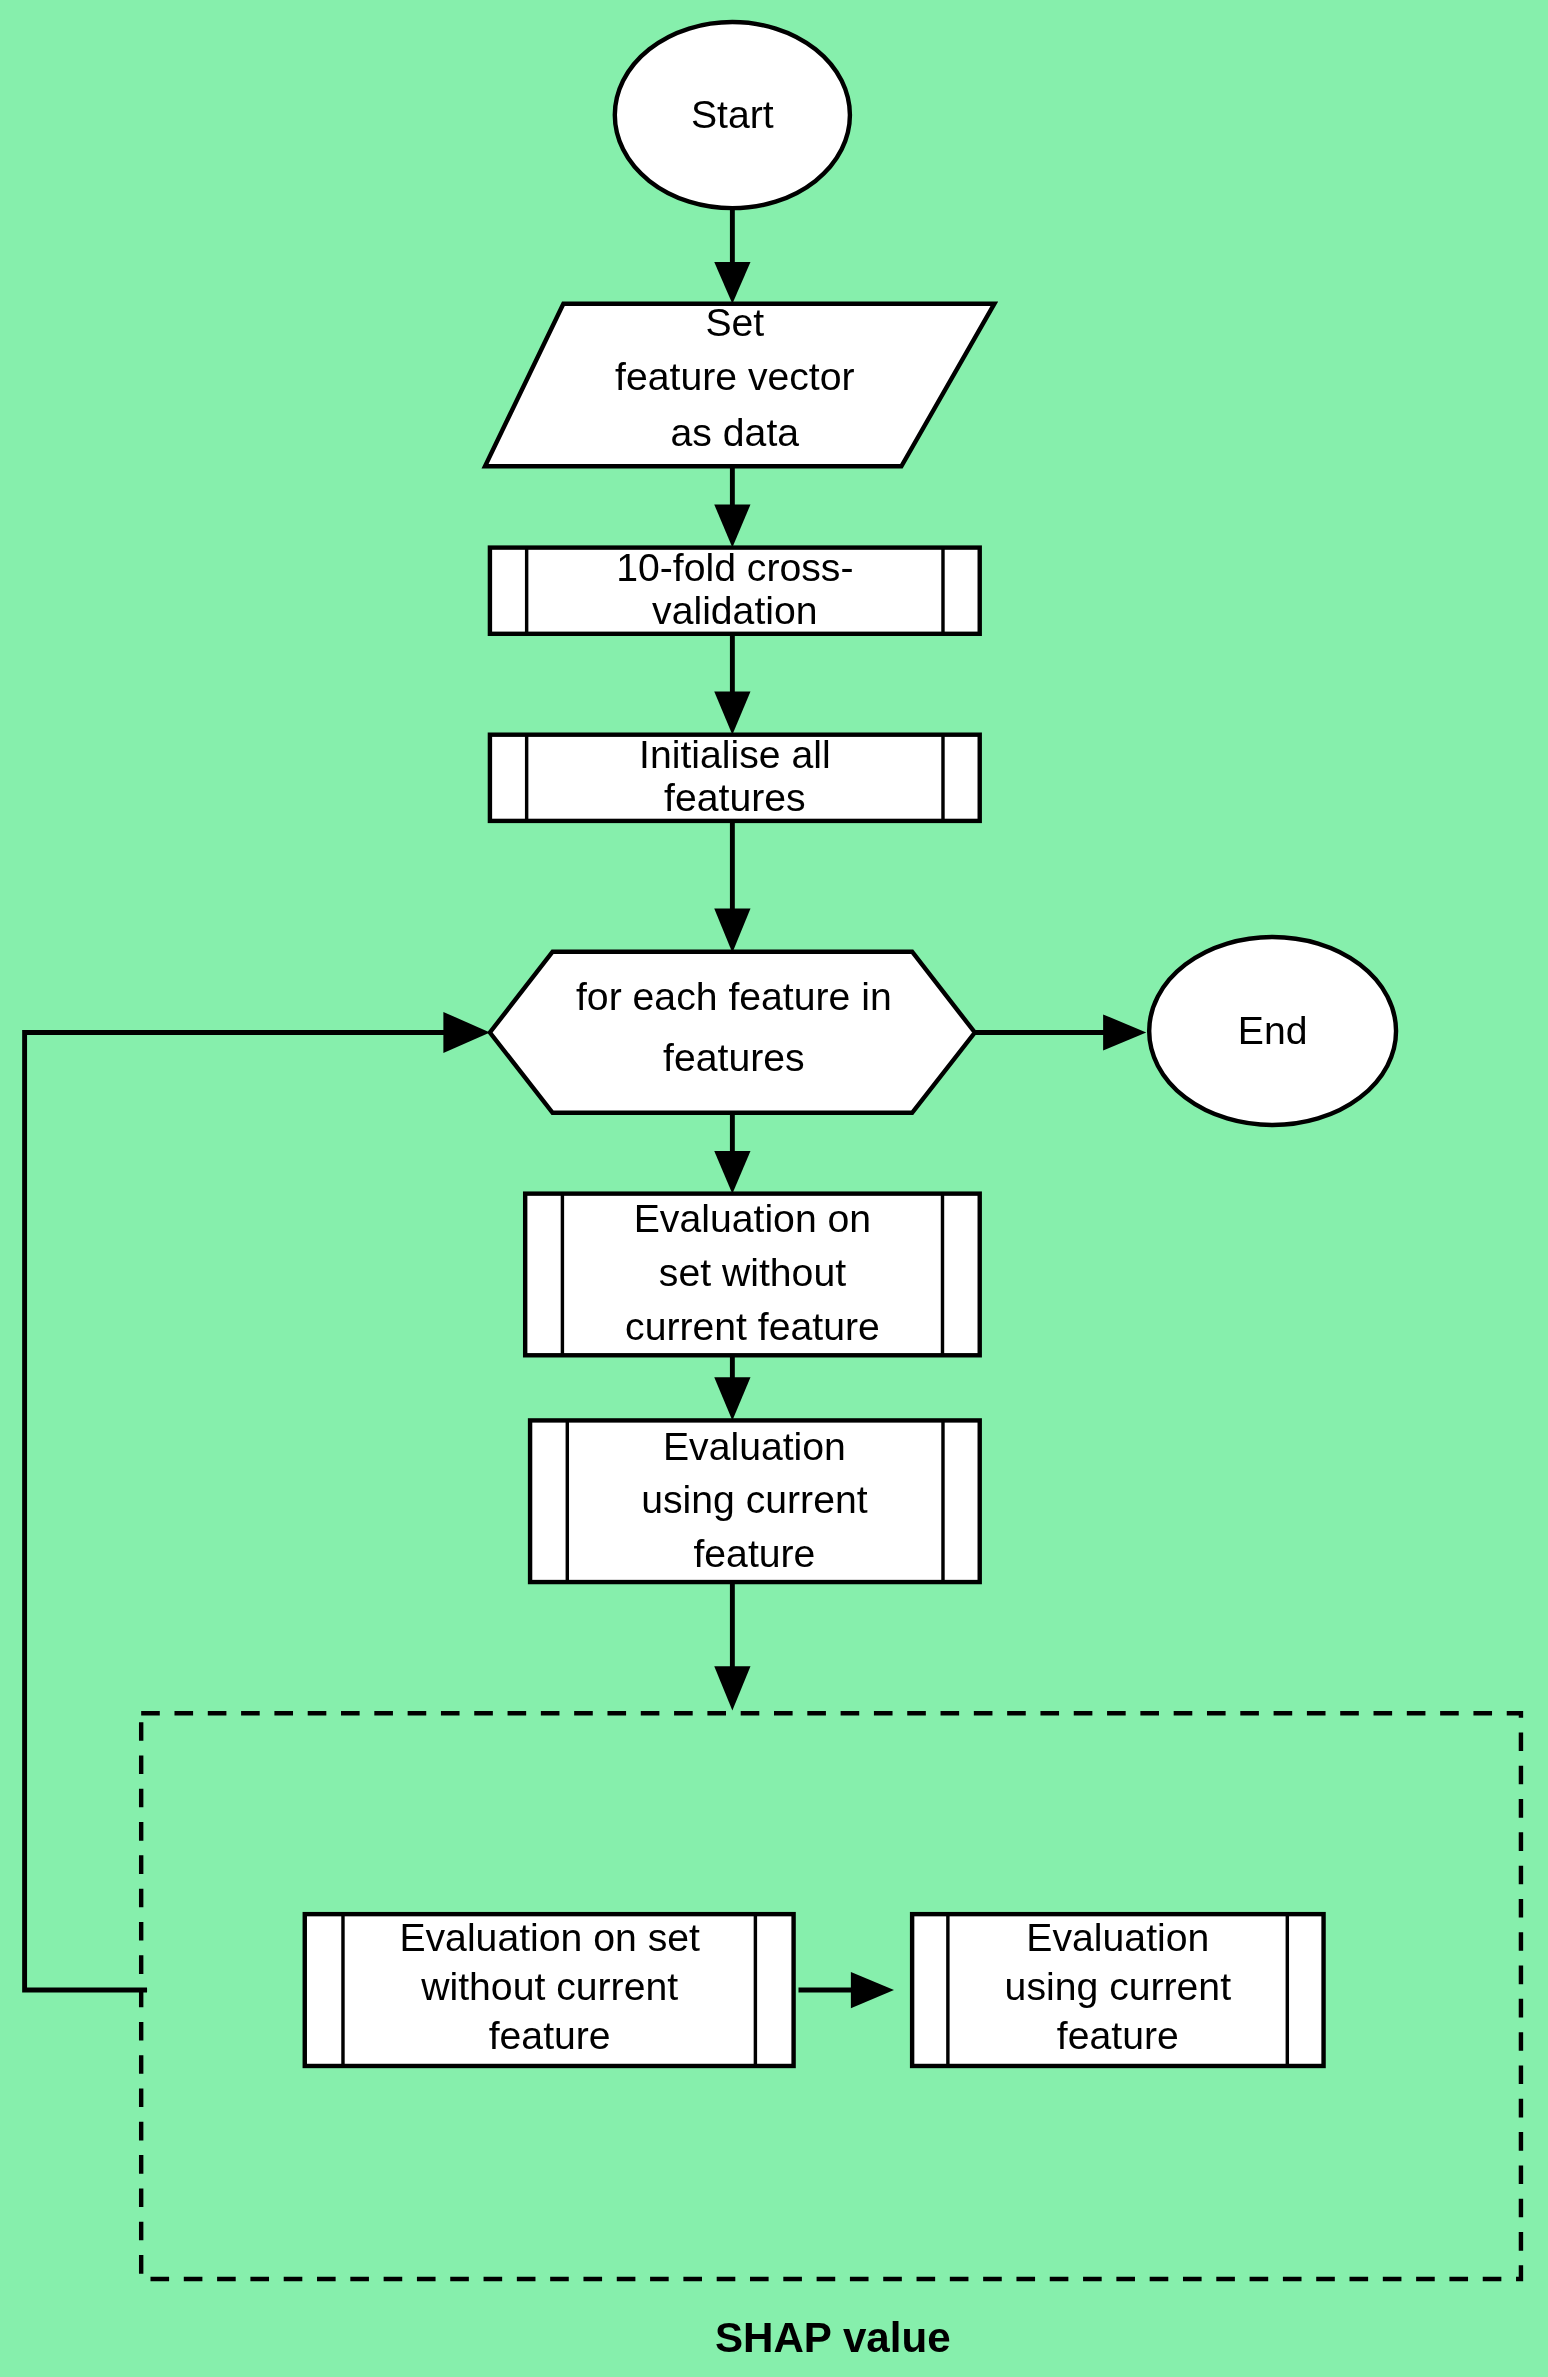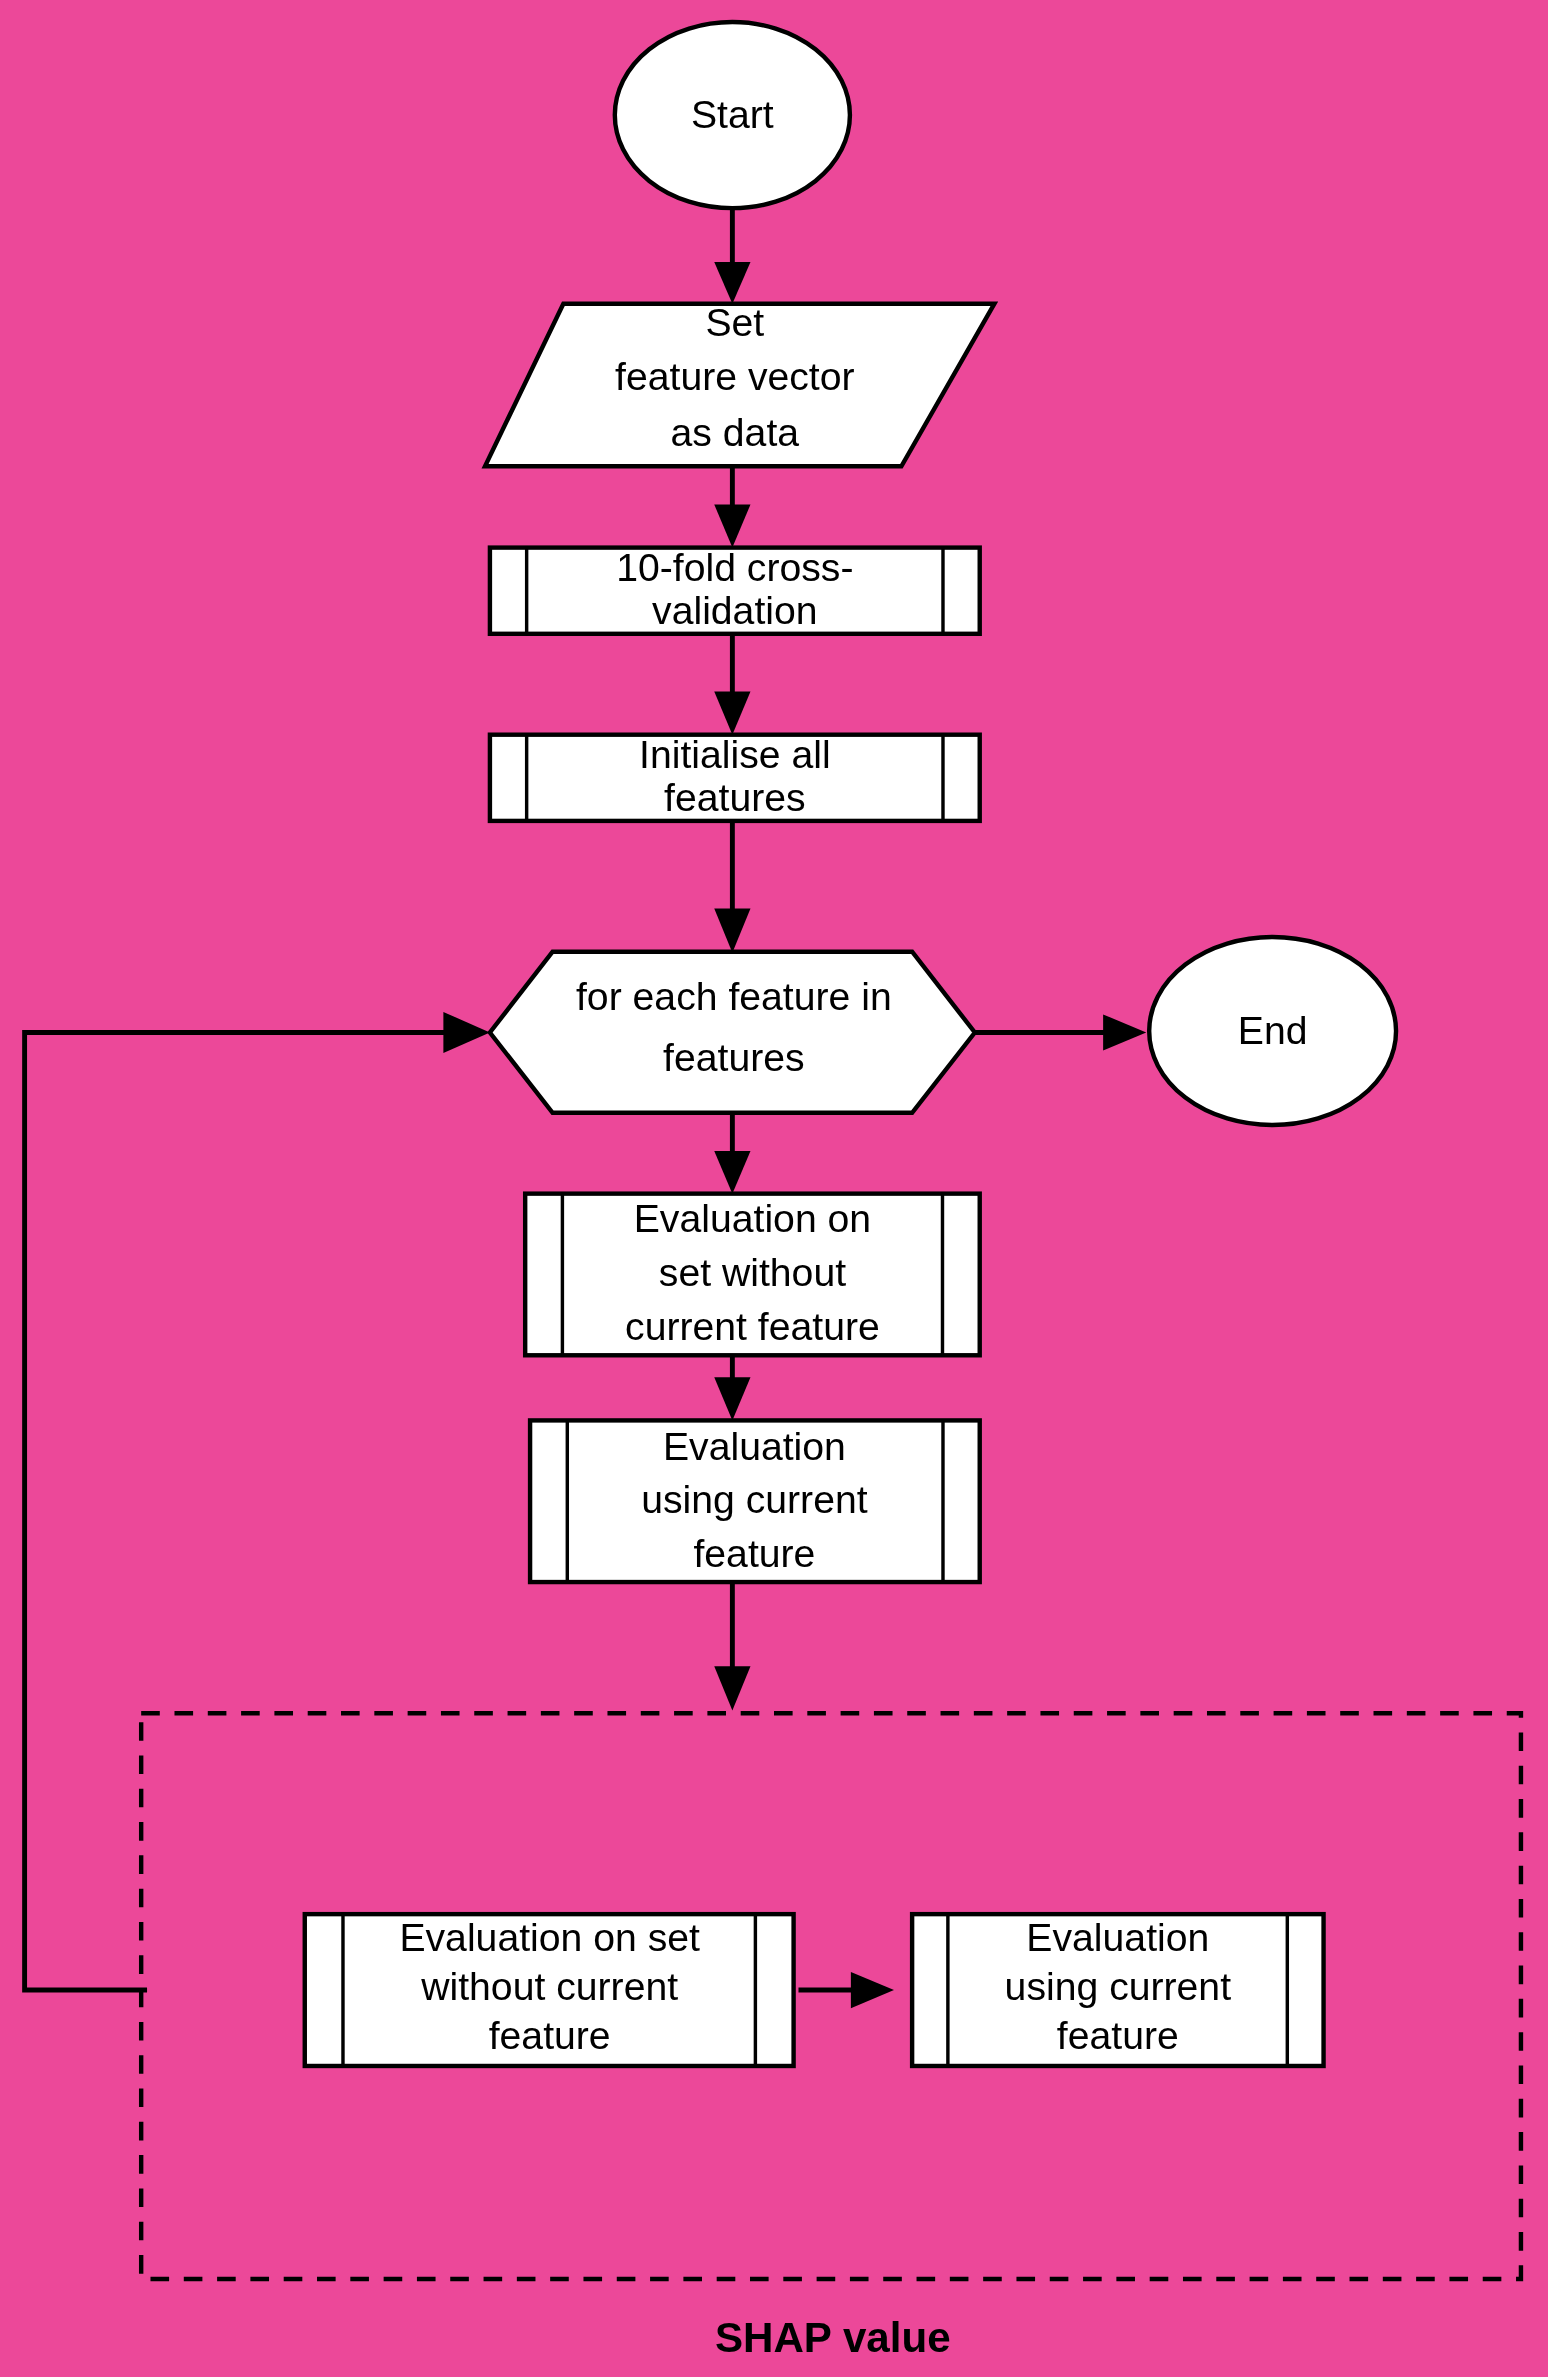--- a/index.html
+++ b/index.html
@@ -7,21 +7,21 @@
     padding: 0;
     background: #ffffff;
   }
   body {
     font-family: "Liberation Sans", sans-serif;
   }
   #flowchart-root {
     position: relative;
     width: 1548px;
     height: 2377px;
-    background: #ec4899;
+    background: #86efac;
     overflow: hidden;
   }
   svg#flow-svg {
     display: block;
     width: 1548px;
     height: 2377px;
   }
   .shape-outline {
     fill: #ffffff;
     stroke: #000000;

